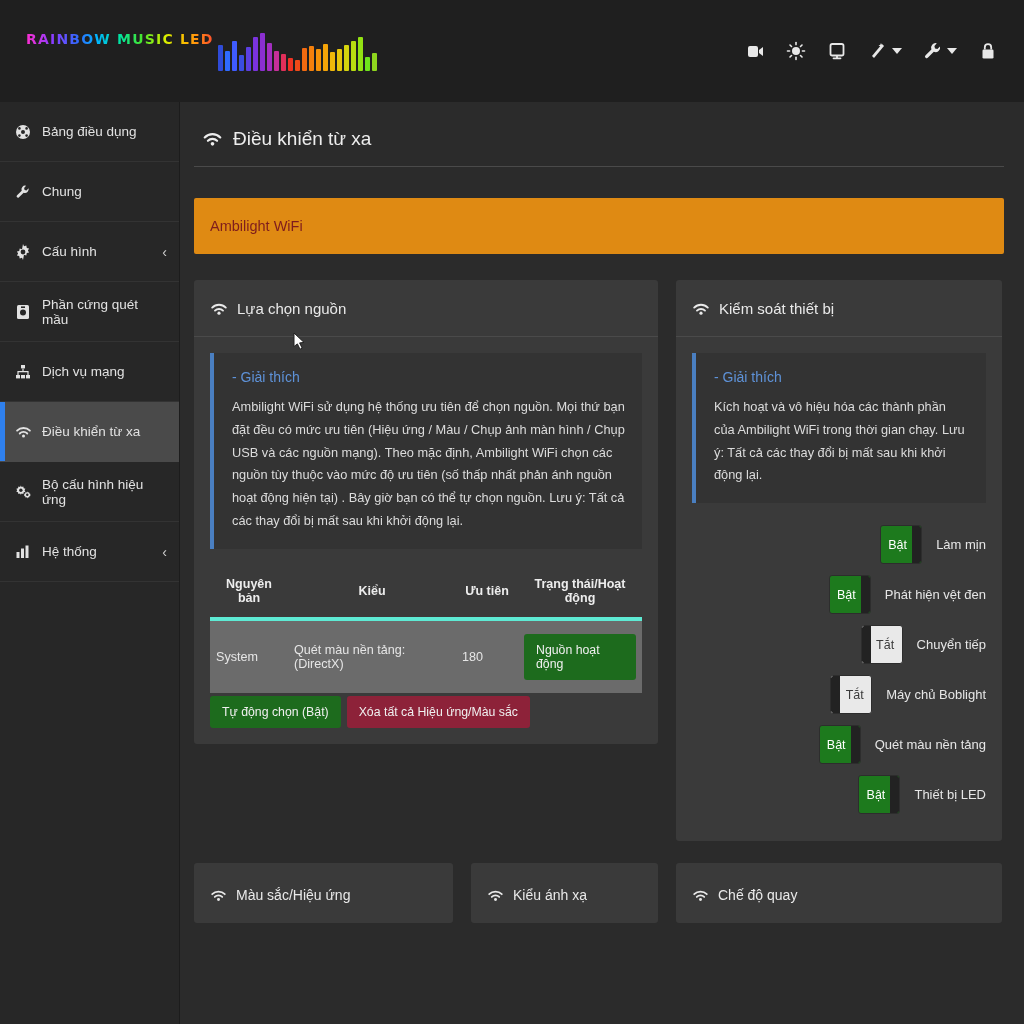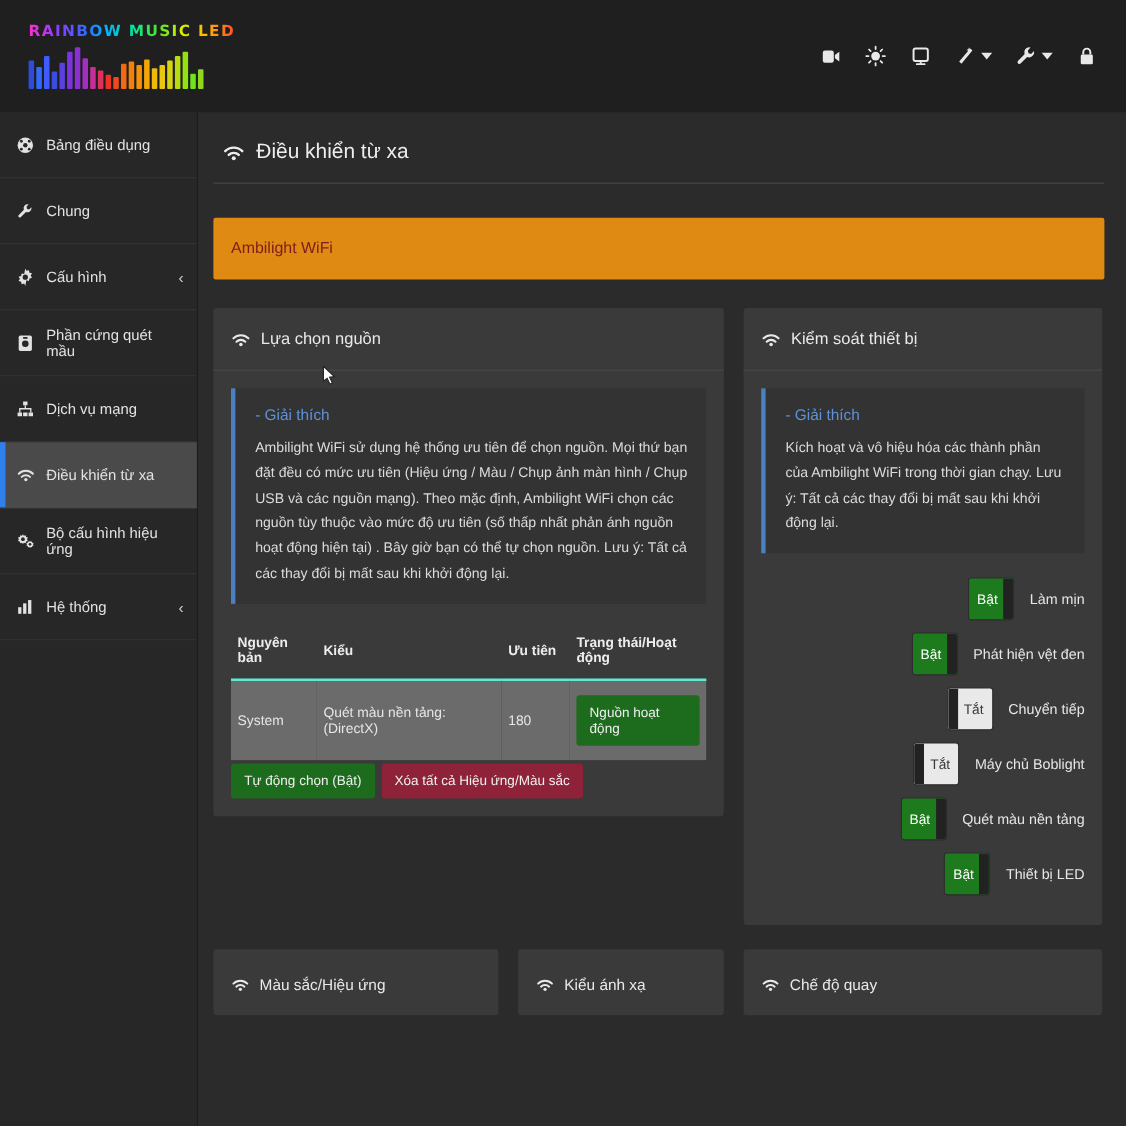--- a/index.html
+++ b/index.html
@@ -10,21 +10,21 @@
     overflow: hidden;
   }
   .app { width: 1024px; height: 1024px; position: relative; background: #2b2b2b; }
 
   
   .topbar {
     height: 102px; background: #1f1f1f;
     display: flex; align-items: center; justify-content: space-between;
     padding: 0 26px 0 22px;
   }
-  .brand { display: flex; flex-direction: column; gap: 4px; padding-left: 4px; }
+  .brand { display: flex; flex-direction: row; gap: 4px; padding-left: 4px; }
   .brand-text {
     font-size: 14px; font-weight: bold; letter-spacing: 1.2px;
     background-image: linear-gradient(90deg,#ff2fd0 0%,#8b3cff 14%,#2f6bff 28%,#00b7ff 38%,#00e5a0 50%,#49e62a 62%,#d8f000 74%,#ffb400 86%,#ff4a2f 100%);
     -webkit-background-clip: text; background-clip: text; color: transparent;
     font-family: "DejaVu Sans", sans-serif;
   }
   .eq { display: flex; align-items: flex-end; gap: 2px; height: 40px; }
   .eq i { display: block; width: 5px; border-radius: 1px; }
 
   .topicons { display: flex; align-items: center; gap: 21px; }
@@ -86,22 +86,22 @@
   .explain {
     background: #333333; border-left: 4px solid #4a7fc1;
     padding: 16px 16px 16px 18px;
   }
   .explain h4 { color: #5e92d8; font-size: 14px; font-weight: normal; margin-bottom: 11px; }
   .explain p { color: #dcdcdc; font-size: 12.8px; line-height: 1.78; }
 
   
   table.src { width: 100%; border-collapse: collapse; margin-top: 22px; }
   table.src th {
-    text-align: left; color: #ededed; font-size: 12.5px; font-weight: bold;
-    padding: 6px 6px 12px 6px; border-bottom: 2px solid #5eead4; margin-left: 33px;
+    text-align: center; color: #ededed; font-size: 12.5px; font-weight: bold;
+    padding: 6px 6px 12px 6px; border-bottom: 4px solid #5eead4; margin-left: 33px;
   }
   table.src td {
     color: #e6e6e6; font-size: 12.6px; padding: 13px 6px; background: #6b6b6b;
   }
   .btn {
     display: inline-block; border-radius: 3px; font-size: 12.3px;
     padding: 9px 12px; color: #f0f0f0; cursor: pointer; border: none;
     font-family: "Liberation Sans", sans-serif;
   }
   .btn-green { background: #1d6b1d; }

